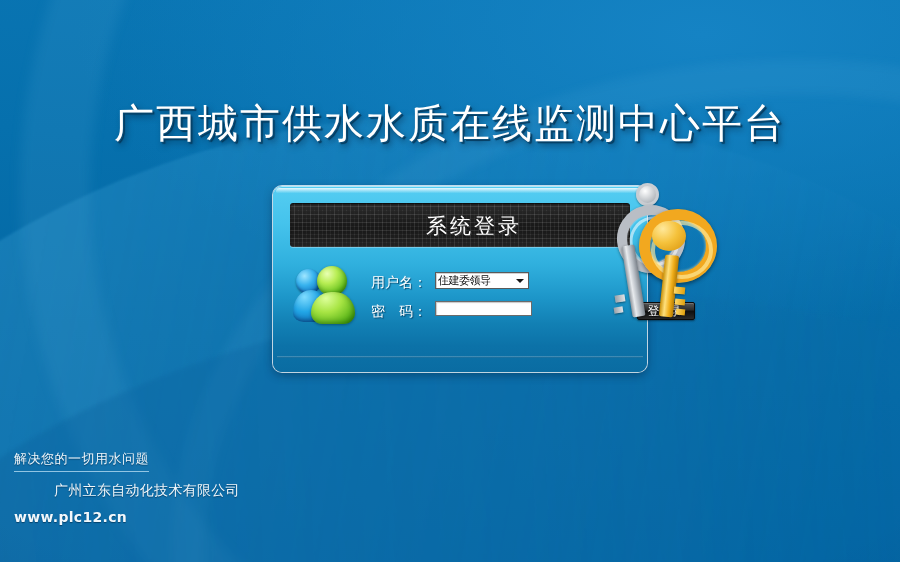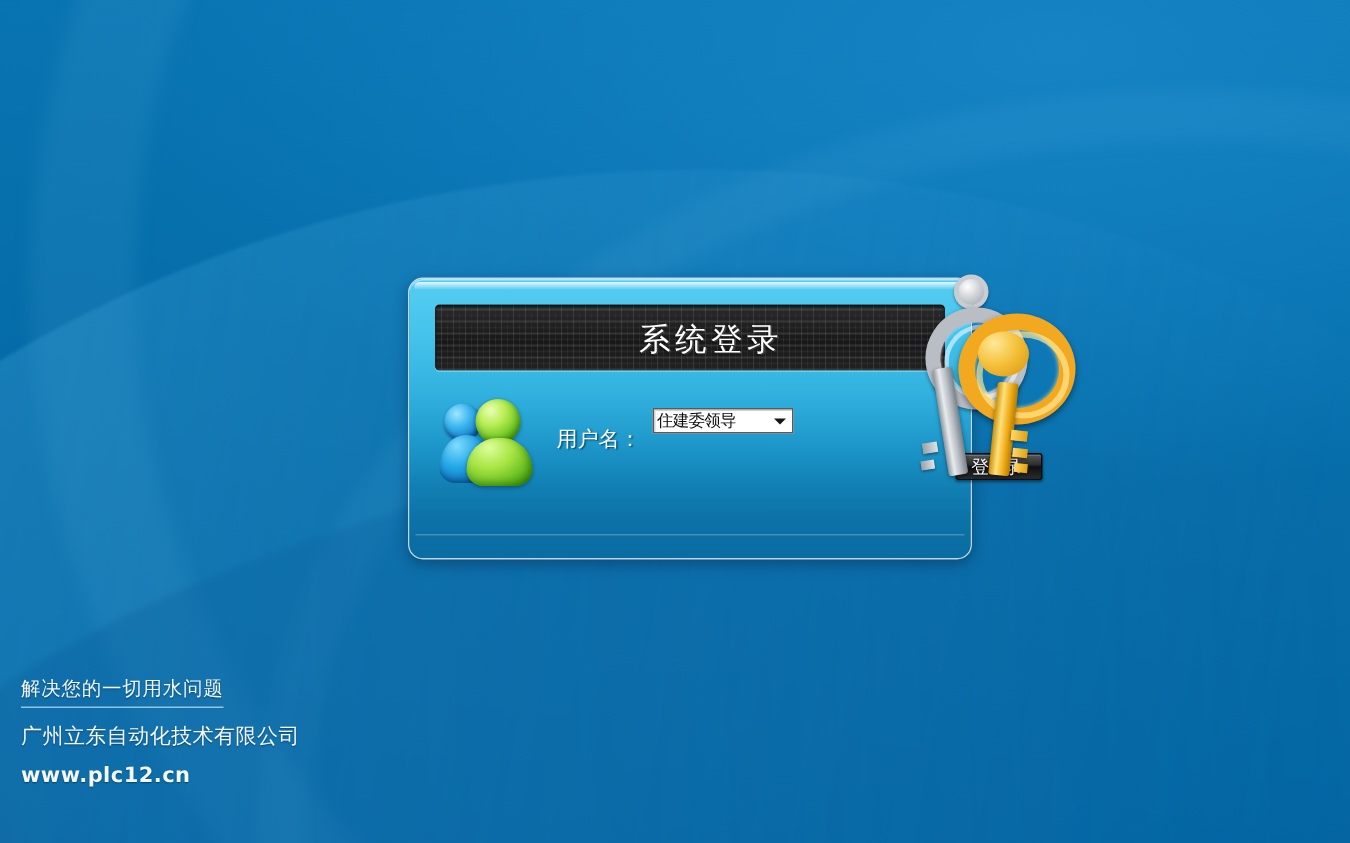--- a/index.html
+++ b/index.html
@@ -171,21 +171,21 @@
   }
 
   
   .form {
     position: absolute;
     left: 98px; top: 86px;
     width: 260px;
   }
   .row { position: relative; height: 24px; margin-bottom: 5px; }
   .fld-label {
-    position: absolute; left: 0; top: 12px;
+    position: absolute; left: 0; top: 2px;
     width: 62px;
     font-family: "DejaVu Serif", "Liberation Serif", serif;
     font-size: 14px;
     color: #ffffff;
     text-shadow: 1px 1px 1px rgba(0,40,70,0.7);
     white-space: pre;
   }
   .select-box {
     position: absolute; left: 64px; top: 0;
     width: 94px; height: 17px;
@@ -337,20 +337,21 @@
     display: inline-block;
     text-shadow: 0 1px 1px rgba(0,40,70,0.6);
   }
   .footer-company {
     margin-top: 10px;
     font-family: "DejaVu Sans", "Liberation Sans", sans-serif;
     font-size: 14px;
     color: #f2f8fc;
     letter-spacing: 0.3px;
     text-shadow: 0 1px 1px rgba(0,40,70,0.6);
+    margin-left: 40px;
   }
   .footer-url {
     margin-top: 9px;
     font-family: "DejaVu Sans", "Liberation Sans", sans-serif;
     font-size: 14px;
     color: #f2f8fc;
     letter-spacing: 0.3px;
     text-shadow: 0 1px 1px rgba(0,40,70,0.6);
     font-weight: bold;
   }
@@ -360,20 +361,21 @@
 
 <div id="screen">
 
   <div class="bg-base"></div>
   <div class="bg-arc"></div>
   <div class="bg-arc2"></div>
   <div class="bg-swoosh-a"></div>
   <div class="bg-swoosh-b"></div>
   <div class="bg-vignette"></div>
 
+  <div class="main-title">广西城市供水水质在线监测中心平台</div>
 
   <div class="panel">
     <div class="panel-gloss"></div>
     <div class="panel-rule"></div>
 
     <div class="panel-head">
       <div class="panel-head-title">系统登录</div>
     </div>
 
     <div class="avatar">
@@ -386,20 +388,24 @@
     <div class="form">
 
       <div class="row">
         <div class="fld-label">用户名：</div>
         <div class="select-box">
           <span class="select-text">住建委领导</span>
           <span class="select-arrow"></span>
         </div>
       </div>
 
+      <div class="row">
+        <div class="fld-label">密　码：</div>
+        <input class="text-input" type="password" value="" style="">
+      </div>
 
       <div class="login-btn">登 录</div>
     </div>
   </div>
 
   <div class="keys">
     <div class="keyring"></div>
     <div class="key-s-head"></div>
     <div class="key-s-shaft"></div>
     <div class="key-s-t1"></div>

